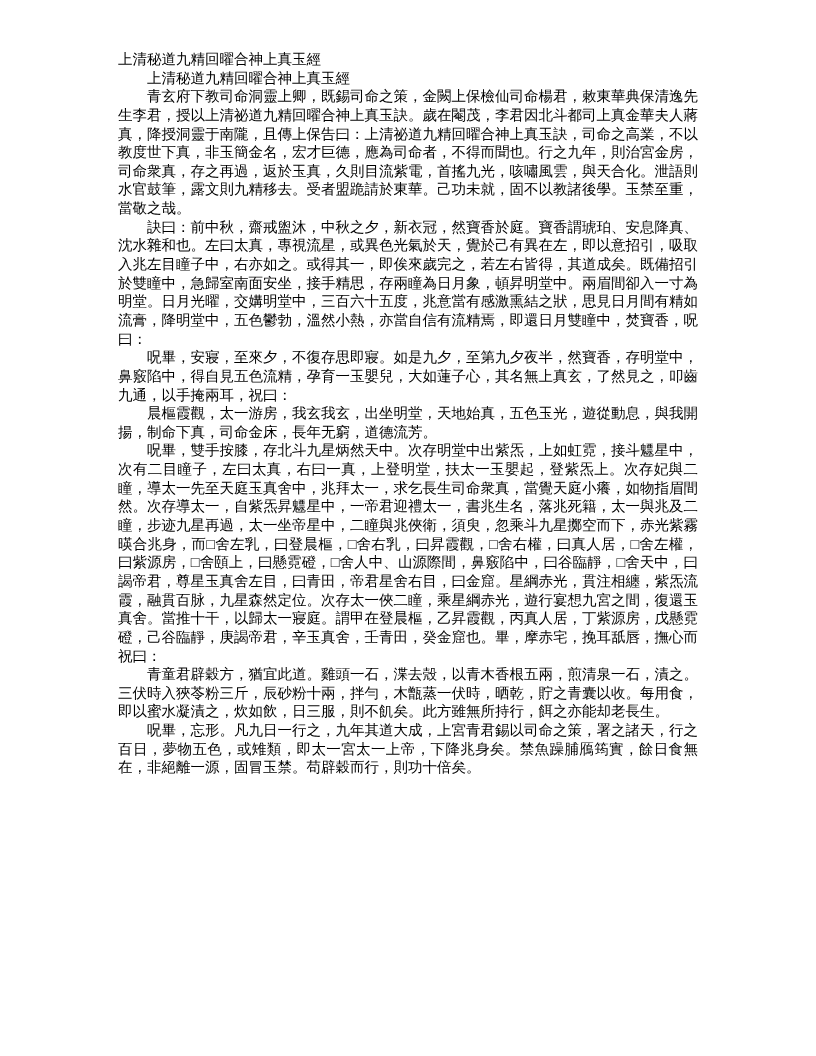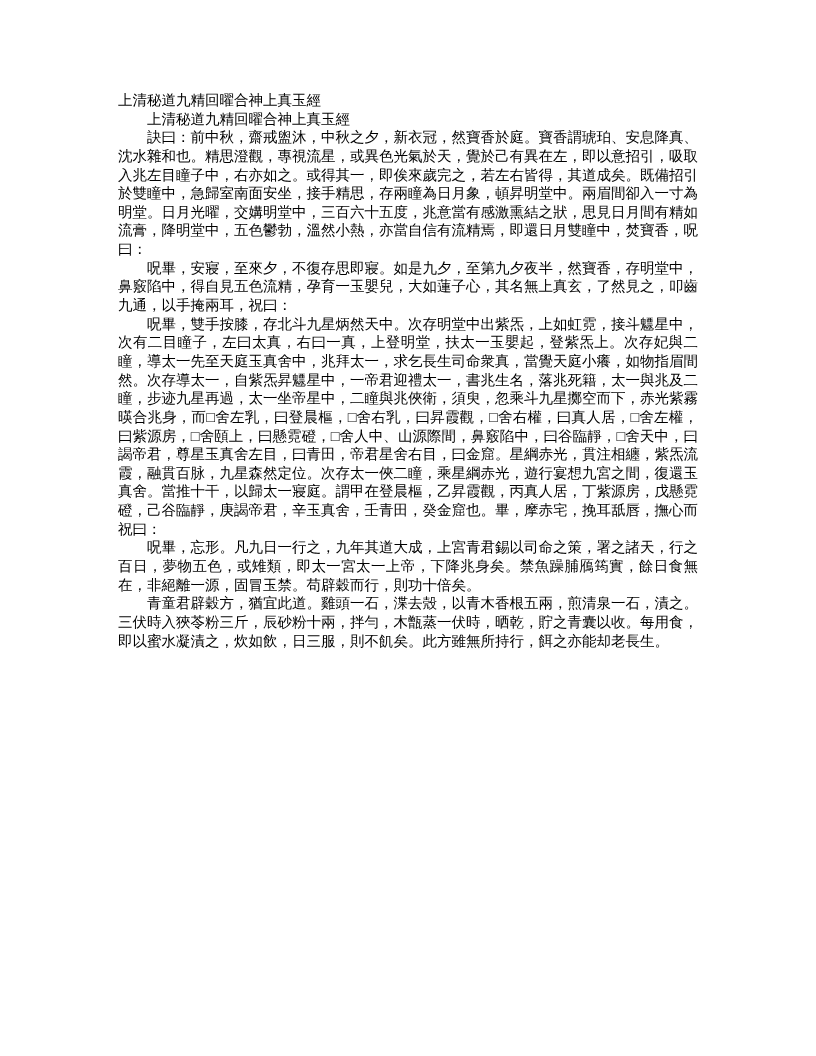--- a/index.html
+++ b/index.html
@@ -7,21 +7,21 @@
     margin: 0;
     padding: 0;
     background: #ffffff;
   }
   .page {
     position: relative;
     width: 816px;
     height: 1056px;
     box-sizing: border-box;
     background: #ffffff;
-    padding: 91px 118px 0 118px;
+    padding: 50px 118px 0 118px;
     overflow: hidden;
   }
   .doc {
     width: 580px;
     font-family: "Liberation Serif", "DejaVu Serif", serif;
     font-size: 14.5px;
     line-height: 18.64px;
     color: #000000;
     text-align: justify;
     letter-spacing: 0;
@@ -37,19 +37,21 @@
     text-indent: 0;
   }
 </style>
 </head>
 <body>
 
 <div class="page">
   <div class="doc">
     <p class="no-indent">上清秘道九精回曜合神上真玉經</p>
     <p>上清秘道九精回曜合神上真玉經</p>
-    <p>訣曰：前中秋，齋戒盥沐，中秋之夕，新衣冠，然寶香於庭。寶香謂琥珀、安息降真、沈水雜和也。精思澄觀，專視流星，或異色光氣於天，覺於己有異在左，即以意招引，吸取入兆左目瞳子中，右亦如之。或得其一，即俟來歲完之，若左右皆得，其道成矣。既備招引於雙瞳中，急歸室南面安坐，接手精思，存兩瞳為日月象，頓昇明堂中。兩眉間卻入一寸為明堂。日月光曜，交媾明堂中，三百六十五度，兆意當有感激熏結之狀，思見日月間有精如流膏，降明堂中，五色鬱勃，溫然小熱，亦當自信有流精焉，即還日月雙瞳中，焚寶香，呪曰：</p>
+    <p>青玄府下教司命洞靈上卿，既錫司命之策，金闕上保檢仙司命楊君，敕東華典保清逸先生李君，授以上清祕道九精回曜合神上真玉訣。歲在閹茂，李君因北斗都司上真金華夫人蔣真，降授洞靈于南隴，且傳上保告曰：上清祕道九精回曜合神上真玉訣，司命之高業，不以教度世下真，非玉簡金名，宏才巨德，應為司命者，不得而聞也。行之九年，則治宮金房，司命衆真，存之再過，返於玉真，久則目流紫電，首搖九光，咳嘯風雲，與天合化。泄語則水官鼓筆，露文則九精移去。受者盟跪請於東華。己功未就，固不以教諸後學。玉禁至重，當敬之哉。</p>
+    <p>訣曰：前中秋，齋戒盥沐，中秋之夕，新衣冠，然寶香於庭。寶香謂琥珀、安息降真、沈水雜和也。左曰太真，專視流星，或異色光氣於天，覺於己有異在左，即以意招引，吸取入兆左目瞳子中，右亦如之。或得其一，即俟來歲完之，若左右皆得，其道成矣。既備招引於雙瞳中，急歸室南面安坐，接手精思，存兩瞳為日月象，頓昇明堂中。兩眉間卻入一寸為明堂。日月光曜，交媾明堂中，三百六十五度，兆意當有感激熏結之狀，思見日月間有精如流膏，降明堂中，五色鬱勃，溫然小熱，亦當自信有流精焉，即還日月雙瞳中，焚寶香，呪曰：</p>
     <p>呪畢，安寢，至來夕，不復存思即寢。如是九夕，至第九夕夜半，然寶香，存明堂中，鼻竅陷中，得自見五色流精，孕育一玉嬰兒，大如蓮子心，其名無上真玄，了然見之，叩齒九通，以手掩兩耳，祝曰：</p>
+    <p>晨樞霞觀，太一游房，我玄我玄，出坐明堂，天地始真，五色玉光，遊從動息，與我開揚，制命下真，司命金床，長年无窮，道德流芳。</p>
     <p>呪畢，雙手按膝，存北斗九星炳然天中。次存明堂中出紫炁，上如虹霓，接斗魒星中，次有二目瞳子，左曰太真，右曰一真，上登明堂，扶太一玉嬰起，登紫炁上。次存妃與二瞳，導太一先至天庭玉真舍中，兆拜太一，求乞長生司命衆真，當覺天庭小癢，如物指眉間然。次存導太一，自紫炁昇魒星中，一帝君迎禮太一，書兆生名，落兆死籍，太一與兆及二瞳，步迹九星再過，太一坐帝星中，二瞳與兆俠衛，須臾，忽乘斗九星擲空而下，赤光紫霧暎合兆身，而□舍左乳，曰登晨樞，□舍右乳，曰昇霞觀，□舍右權，曰真人居，□舍左權，曰紫源房，□舍頤上，曰懸霓磴，□舍人中、山源際間，鼻竅陷中，曰谷臨靜，□舍天中，曰謁帝君，尊星玉真舍左目，曰青田，帝君星舍右目，曰金窟。星綱赤光，貫注相纏，紫炁流霞，融貫百脉，九星森然定位。次存太一俠二瞳，乘星綱赤光，遊行宴想九宮之間，復還玉真舍。當推十干，以歸太一寢庭。謂甲在登晨樞，乙昇霞觀，丙真人居，丁紫源房，戊懸霓磴，己谷臨靜，庚謁帝君，辛玉真舍，壬青田，癸金窟也。畢，摩赤宅，挽耳舐唇，撫心而祝曰：</p>
+    <p>青童君辟穀方，猶宜此道。雞頭一石，渫去殼，以青木香根五兩，煎清泉一石，漬之。三伏時入狹苓粉三斤，辰砂粉十兩，拌勻，木甑蒸一伏時，晒乾，貯之青囊以收。每用食，即以蜜水凝漬之，炊如飲，日三服，則不飢矣。此方雖無所持行，餌之亦能却老長生。</p>
     <p>呪畢，忘形。凡九日一行之，九年其道大成，上宮青君錫以司命之策，署之諸天，行之百日，夢物五色，或雉類，即太一宮太一上帝，下降兆身矣。禁魚躁脯鴈筠實，餘日食無在，非絕離一源，固冒玉禁。苟辟穀而行，則功十倍矣。</p>
-    <p>青童君辟穀方，猶宜此道。雞頭一石，渫去殼，以青木香根五兩，煎清泉一石，漬之。三伏時入狹苓粉三斤，辰砂粉十兩，拌勻，木甑蒸一伏時，晒乾，貯之青囊以收。每用食，即以蜜水凝漬之，炊如飲，日三服，則不飢矣。此方雖無所持行，餌之亦能却老長生。</p>
   </div>
 </div>
 
 </body></html>

